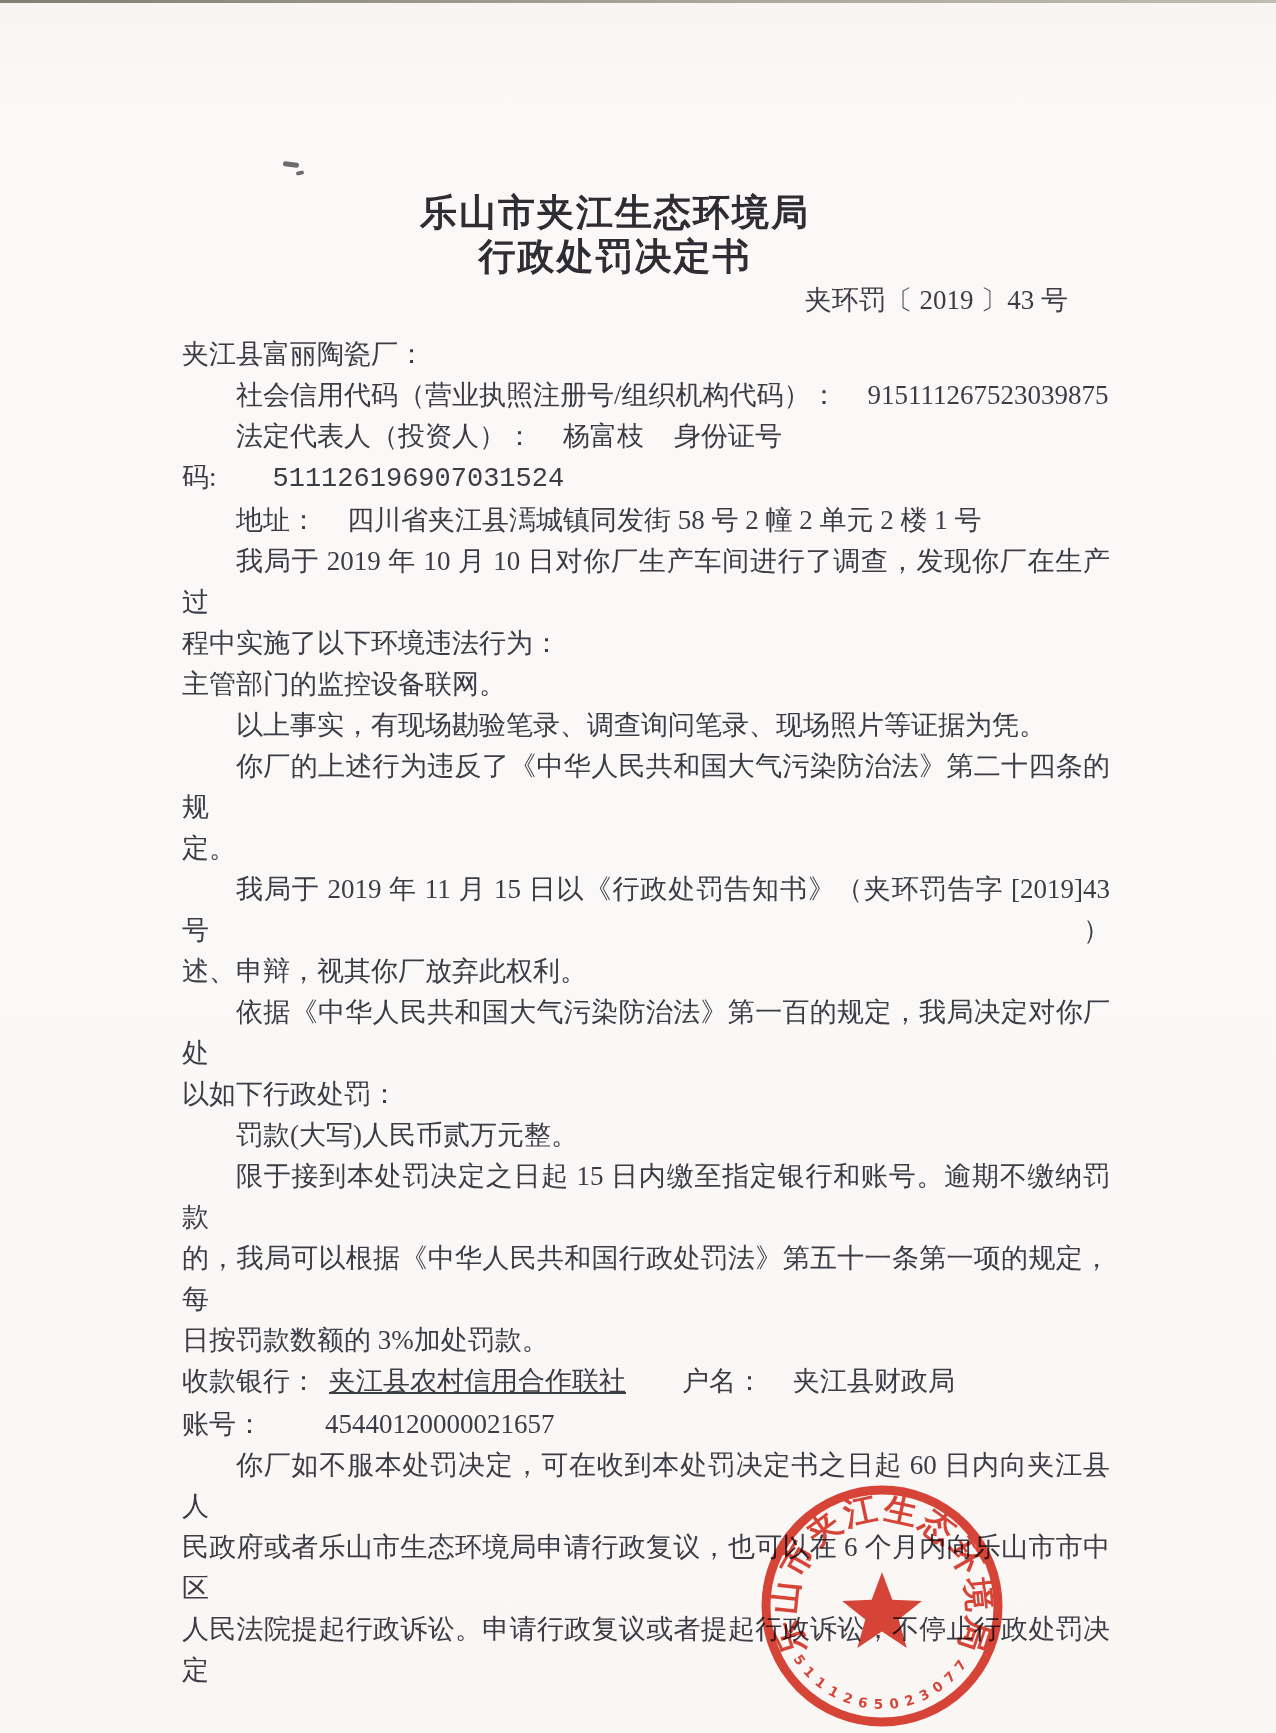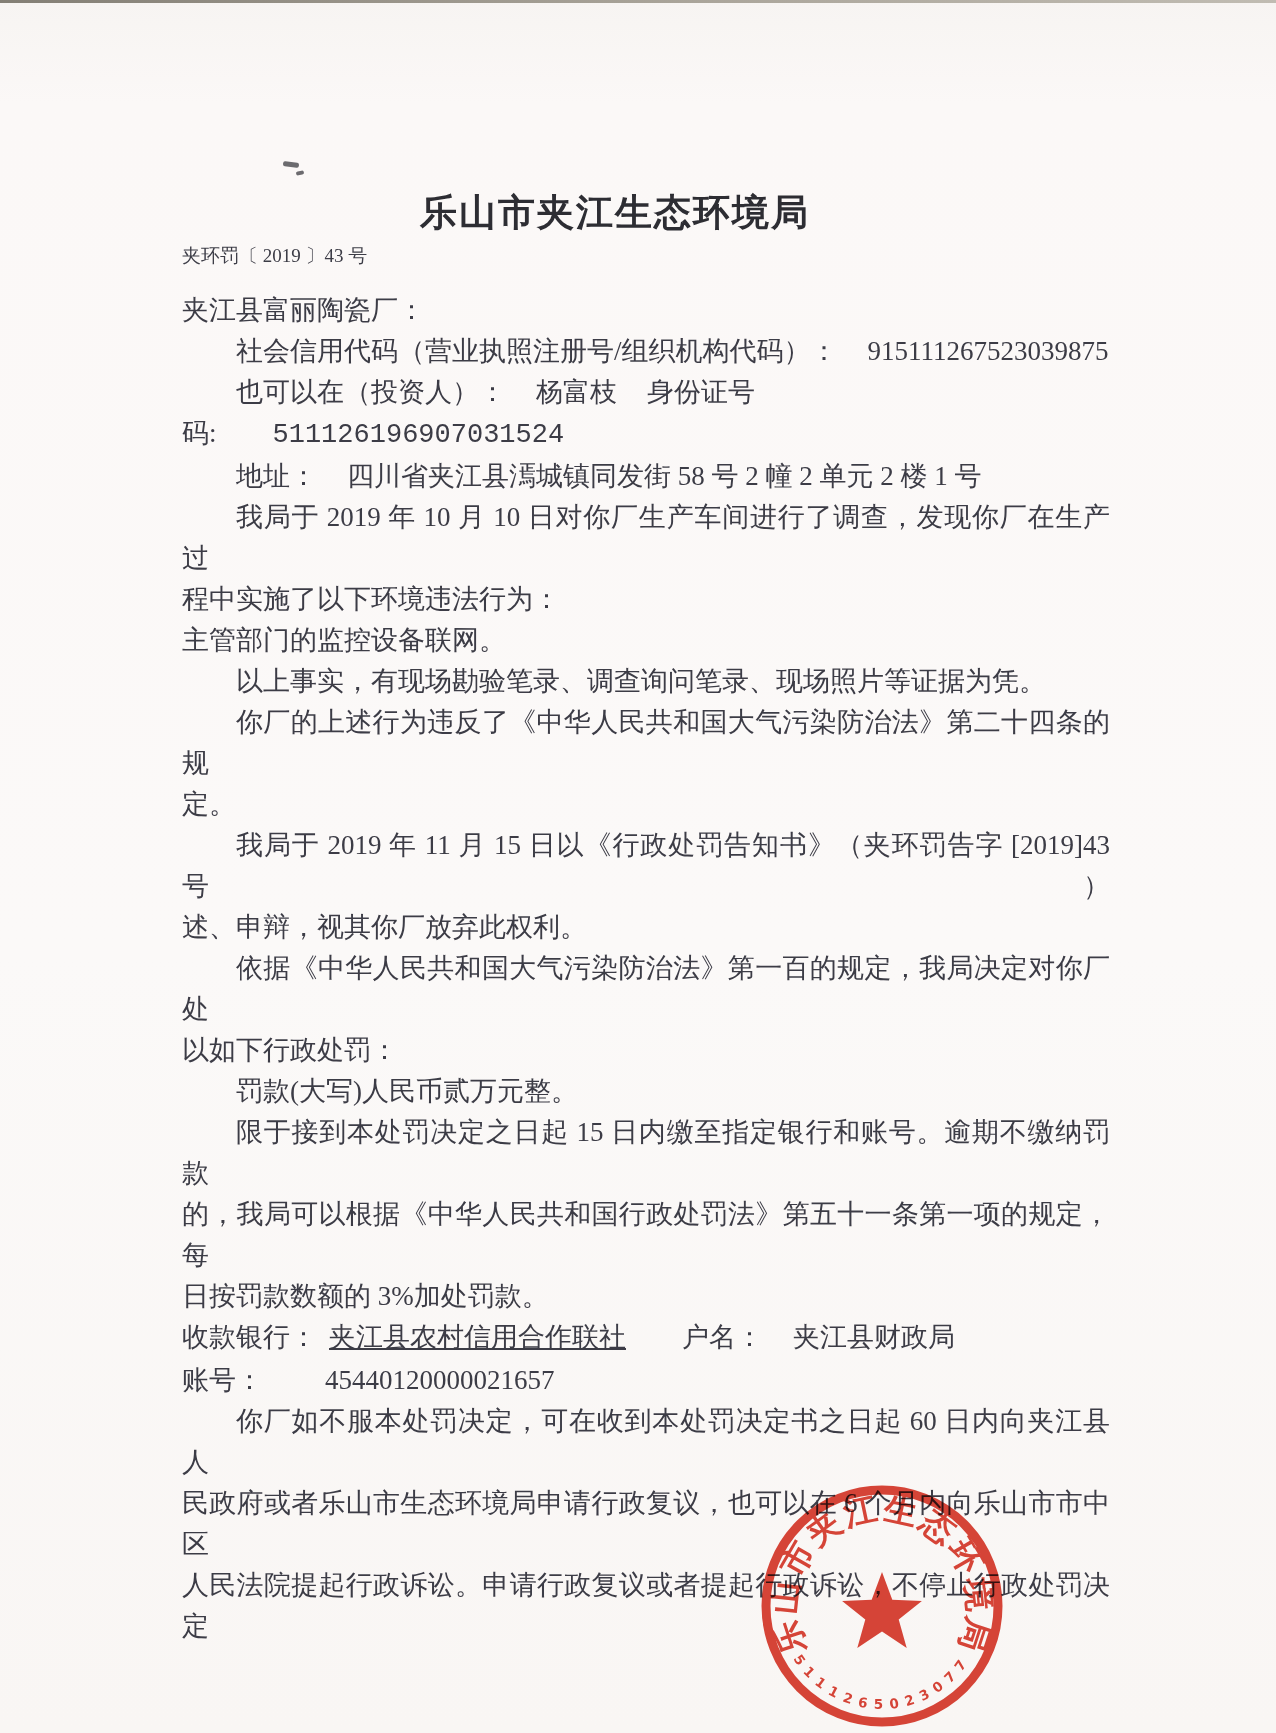--- a/index.html
+++ b/index.html
@@ -9,21 +9,21 @@
     font-family:"Liberation Serif","DejaVu Serif",serif;
   }
   .scan-top-line{position:absolute;top:0;left:0;width:100%;height:3px;
     background:linear-gradient(90deg,#6f6a5f,#9d978b 55%,#b7b2a7);opacity:.85;}
   .speck{position:absolute;background:#2f2f35;border-radius:2px;opacity:.7;}
   .speck.s1{left:283px;top:162px;width:16px;height:5px;transform:rotate(8deg);}
   .speck.s2{left:296px;top:171px;width:8px;height:4px;transform:rotate(-12deg);}
   .content{position:absolute;left:182px;top:0;width:928px;color:#3c3c46;}
   .title-block{margin-top:191px;margin-right:62px;text-align:center;color:#2d2d33;}
   .title-line{margin:0;font-size:37px;line-height:44px;font-weight:bold;letter-spacing:2px;}
-  .doc-number{margin:4px 0 0 0;font-size:19px;line-height:34px;text-align:left;padding-right:42px;}
+  .doc-number{margin:4px 0 0 0;font-size:27px;line-height:34px;text-align:right;padding-right:42px;}
   .body-block{margin-top:17px;}
   .ln{margin:0;font-size:27px;line-height:41px;}
   .ind{text-indent:54px;}
   .fill{text-align:justify;text-align-last:justify;}
   .g1{margin-left:12px;text-decoration:underline;}
   .g2{margin-left:30px;}
   .g3{margin-left:56px;font-family:Liberation Mono, monospace;}
   .g4{margin-left:62px;}
   .seal{position:absolute;left:752px;top:1476px;width:260px;height:260px;
     mix-blend-mode:multiply;opacity:.93;}
@@ -36,30 +36,31 @@
 <body>
 
 <div class="scan-top-line"></div>
 <div class="speck s1"></div>
 <div class="speck s2"></div>
 
 <div class="content">
 
   <div class="title-block">
     <p class="title-line">乐山市夹江生态环境局</p>
+    <p class="title-line">行政处罚决定书</p>
   </div>
 
   <p class="doc-number">夹环罚〔 2019 〕43 号</p>
 
   <div class="body-block">
     <p class="ln">夹江县富丽陶瓷厂：</p>
 
     <p class="ln ind"><span>社会信用代码（营业执照注册号/组织机构代码）：</span><span class="g2">915111267523039875</span></p>
 
-    <p class="ln ind"><span>也可以在（投资人）：</span><span class="g2">杨富枝</span><span class="g2">身份证号码:</span><span class="g3">511126196907031524</span></p>
+    <p class="ln ind"><span>法定代表人（投资人）：</span><span class="g2">杨富枝</span><span class="g2">身份证号码:</span><span class="g3">511126196907031524</span></p>
 
     <p class="ln ind"><span>地址：</span><span class="g2">四川省夹江县漹城镇同发街 58 号 2 幢 2 单元 2 楼 1 号</span></p>
 
     <p class="ln ind fill">我局于 2019 年 10 月 10 日对你厂生产车间进行了调查，发现你厂在生产过</p>
     <p class="ln">程中实施了以下环境违法行为：</p>
     <p class="ln">主管部门的监控设备联网。</p>
     <p class="ln ind">以上事实，有现场勘验笔录、调查询问笔录、现场照片等证据为凭。</p>
     <p class="ln ind fill">你厂的上述行为违反了《中华人民共和国大气污染防治法》第二十四条的规</p>
     <p class="ln">定。</p>
     <p class="ln ind fill">我局于 2019 年 11 月 15 日以《行政处罚告知书》（夹环罚告字 [2019]43 号）</p>

